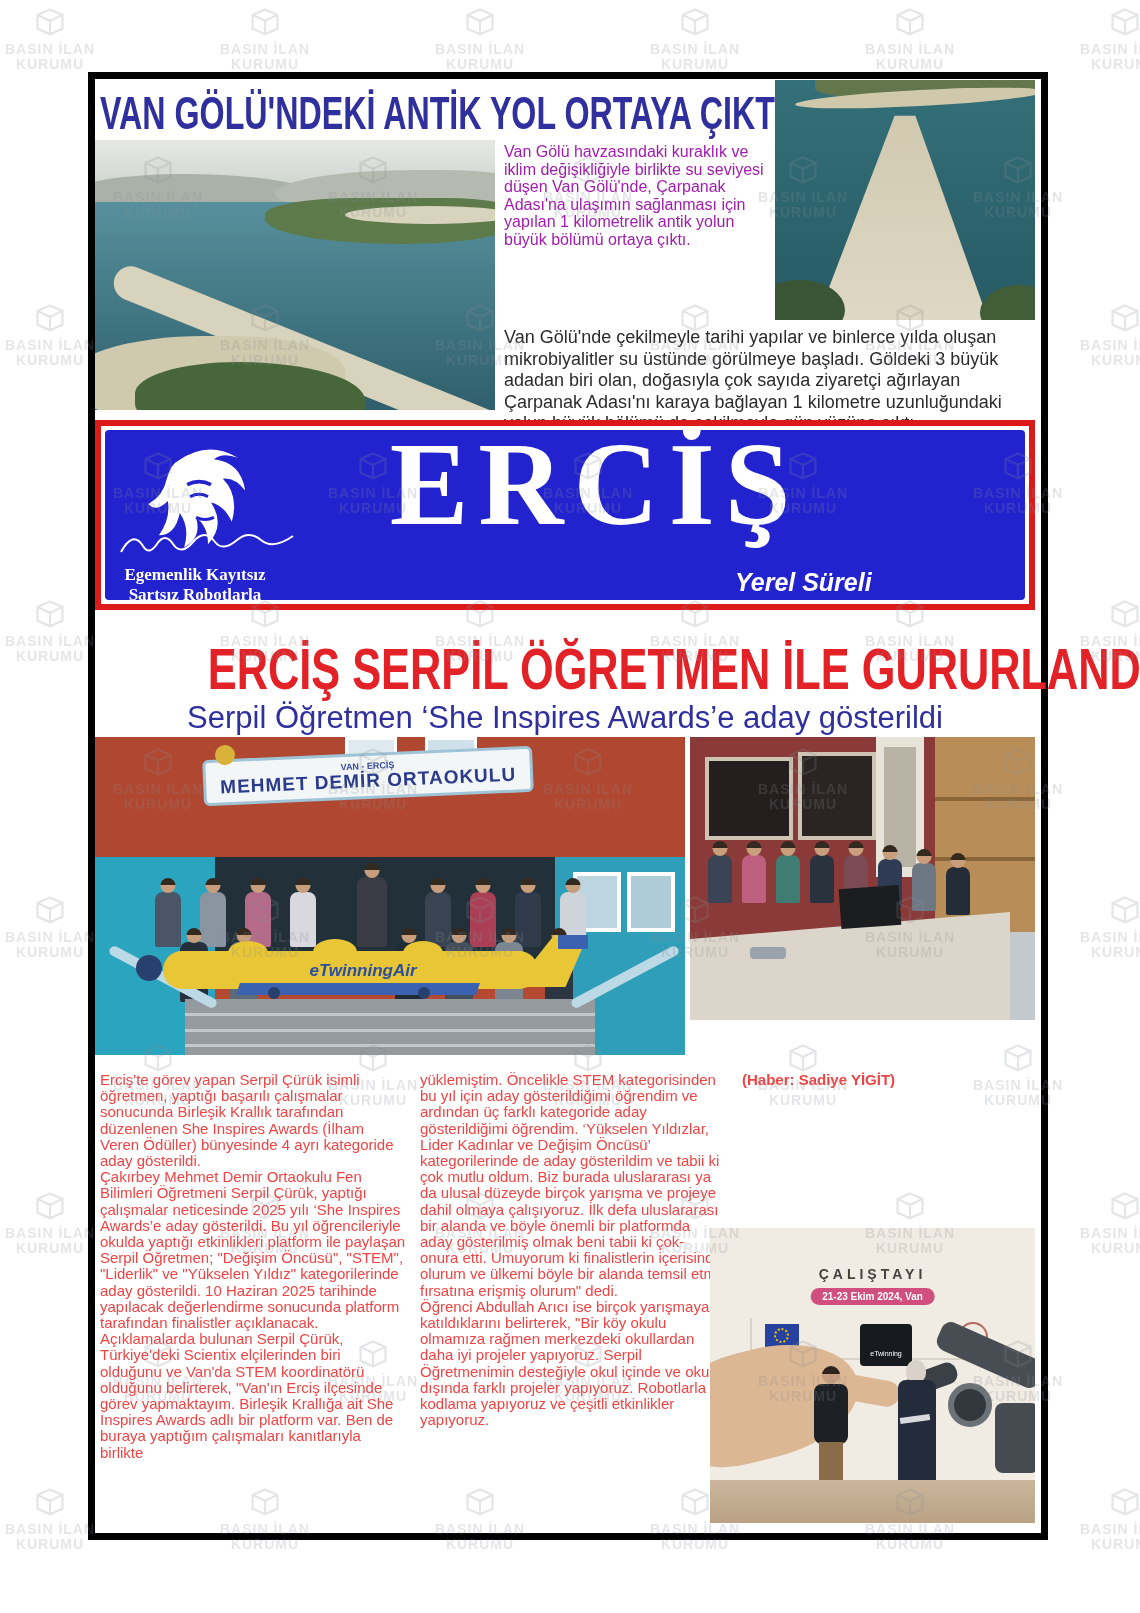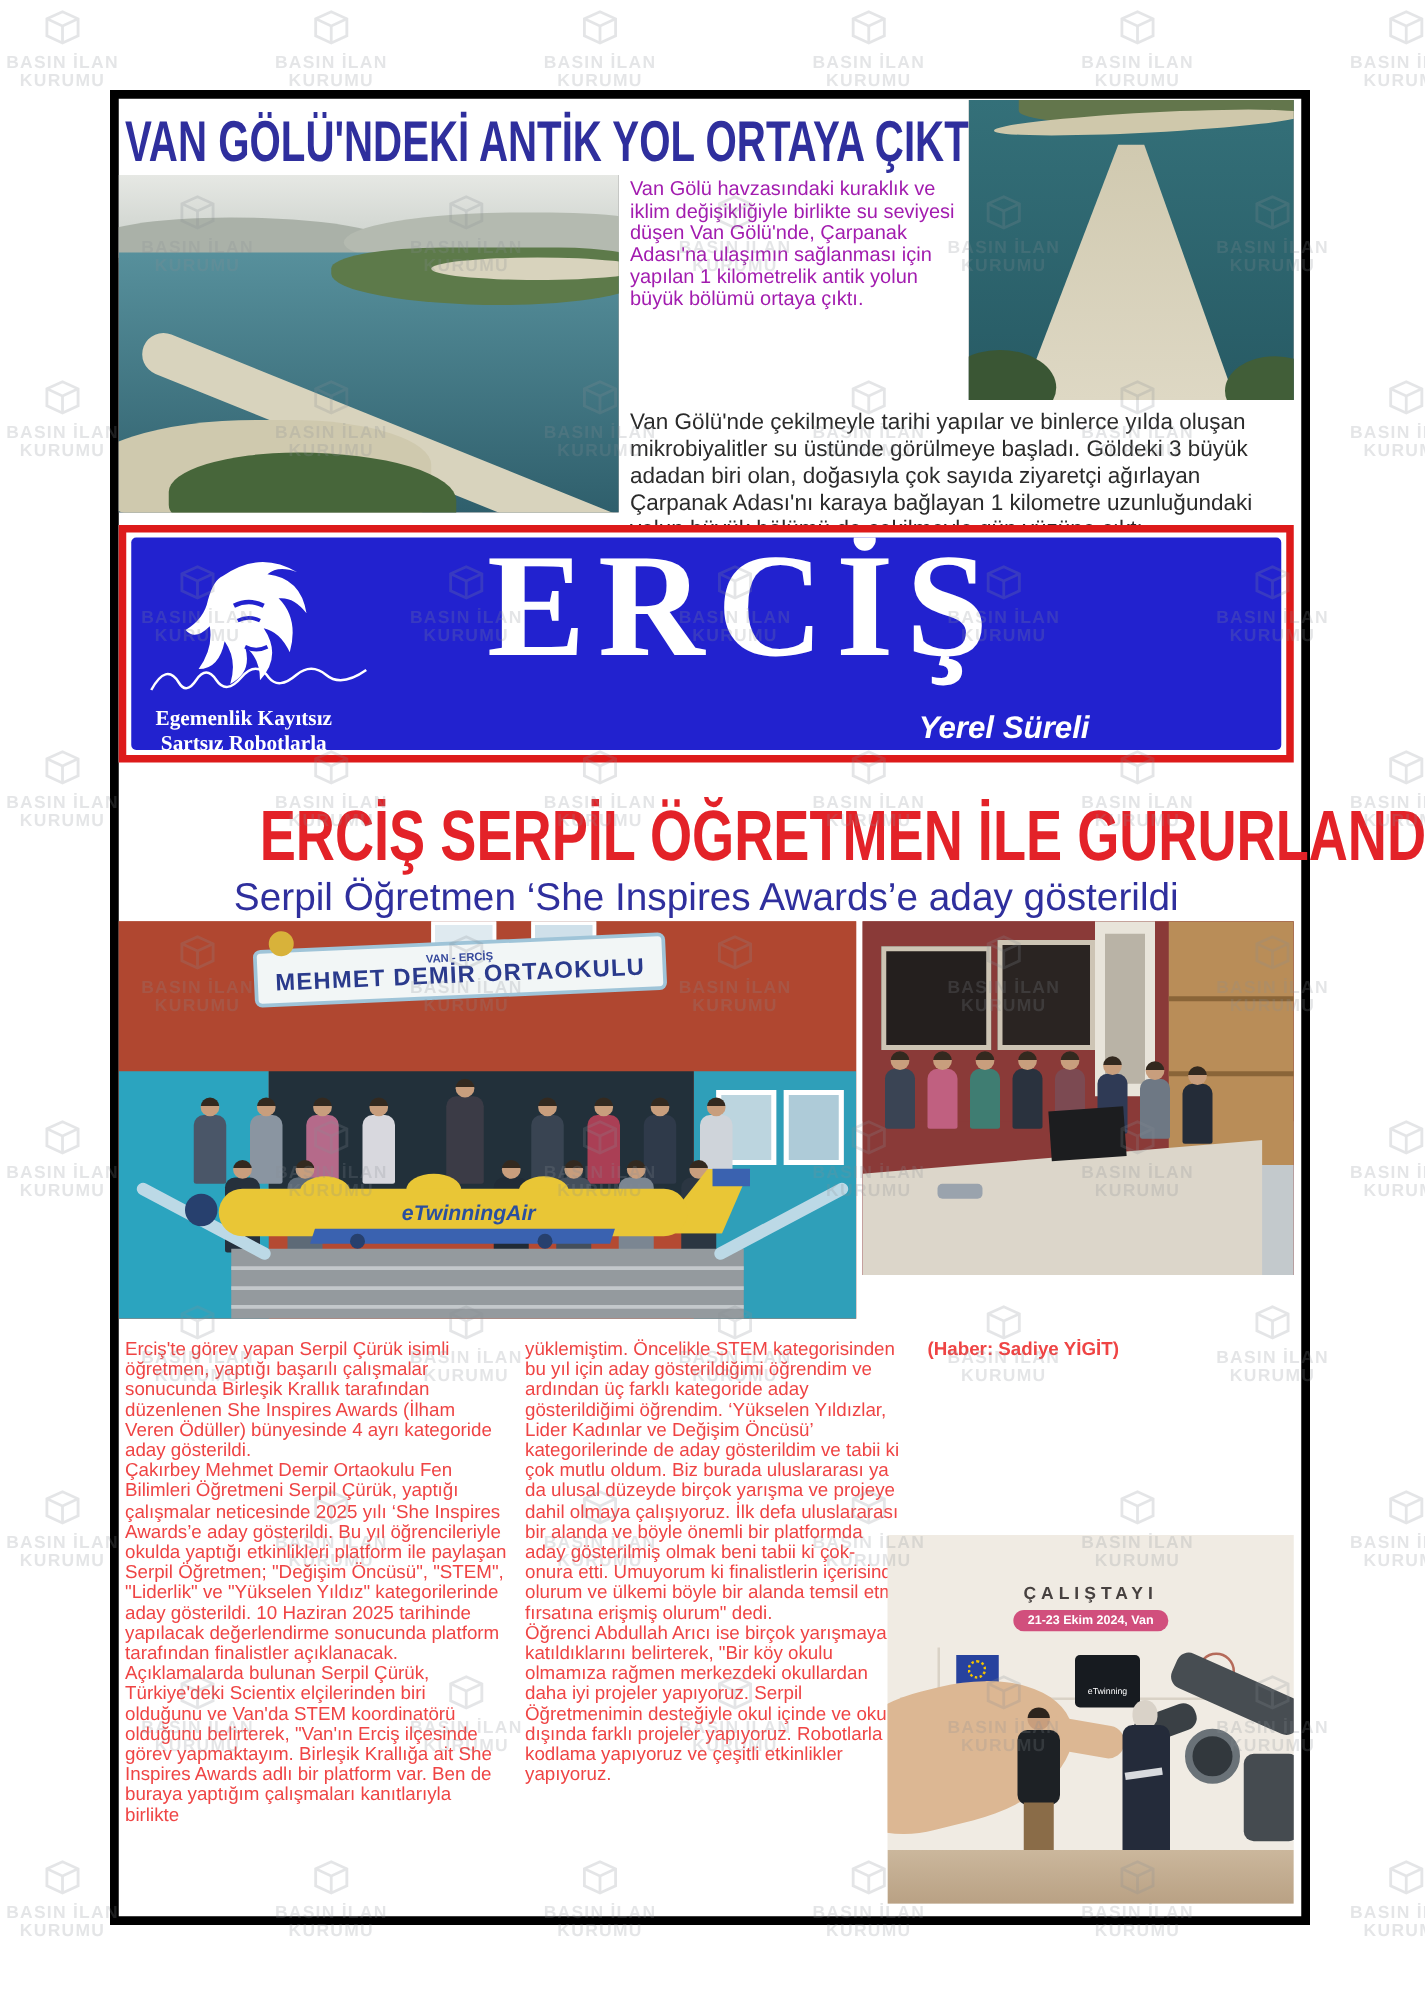--- a/index.html
+++ b/index.html
@@ -175,21 +175,21 @@
     <div class="person" style="left:400px;top:205px;width:28px;height:60px;background:#7b8692;"></div>
     <div class="person" style="left:450px;top:205px;width:28px;height:60px;background:#2b3642;"></div>
 
     <div class="ph" style="left:90px;top:262px;width:410px;height:56px;background:#949a9e;"></div>
     <div class="ph" style="left:90px;top:276px;width:410px;height:3px;background:#c3c8cb;"></div>
     <div class="ph" style="left:90px;top:292px;width:410px;height:3px;background:#c3c8cb;"></div>
     <div class="ph" style="left:90px;top:307px;width:410px;height:3px;background:#c3c8cb;"></div>
     <div class="ph" style="left:8px;top:235px;width:120px;height:10px;background:#bcd9e6;transform:rotate(28deg);border-radius:5px;"></div>
     <div class="ph" style="left:470px;top:235px;width:120px;height:10px;background:#bcd9e6;transform:rotate(-28deg);border-radius:5px;"></div>
 
-    <div class="ph" style="left:35px;top:198px;width:520px;height:62px;">
+    <div class="ph" style="left:23px;top:198px;width:520px;height:62px;">
       <div class="ph" style="left:395px;top:0;width:75px;height:52px;clip-path:polygon(0 100%,55% 0,100% 0,70% 100%);background:#e9c636;"></div>
       <div class="ph" style="left:440px;top:0;width:30px;height:14px;background:#3a62b0;"></div>
       <div class="ph" style="left:110px;top:6px;width:40px;height:24px;background:#e9c636;border-radius:50%;"></div>
       <div class="ph" style="left:195px;top:4px;width:44px;height:26px;background:#e9c636;border-radius:50%;"></div>
       <div class="ph" style="left:285px;top:6px;width:40px;height:24px;background:#e9c636;border-radius:50%;"></div>
       <div class="ph" style="left:45px;top:16px;width:375px;height:38px;background:#e9c636;border-radius:19px;"></div>
       <div class="banner-text">eTwinningAir</div>
       <div class="ph" style="left:120px;top:48px;width:240px;height:12px;background:#3a62b0;transform:skewX(-18deg);"></div>
       <div class="ph" style="left:18px;top:20px;width:26px;height:26px;background:#27406e;border-radius:50%;"></div>
       <div class="ph" style="left:150px;top:52px;width:12px;height:12px;background:#27406e;border-radius:50%;"></div>

